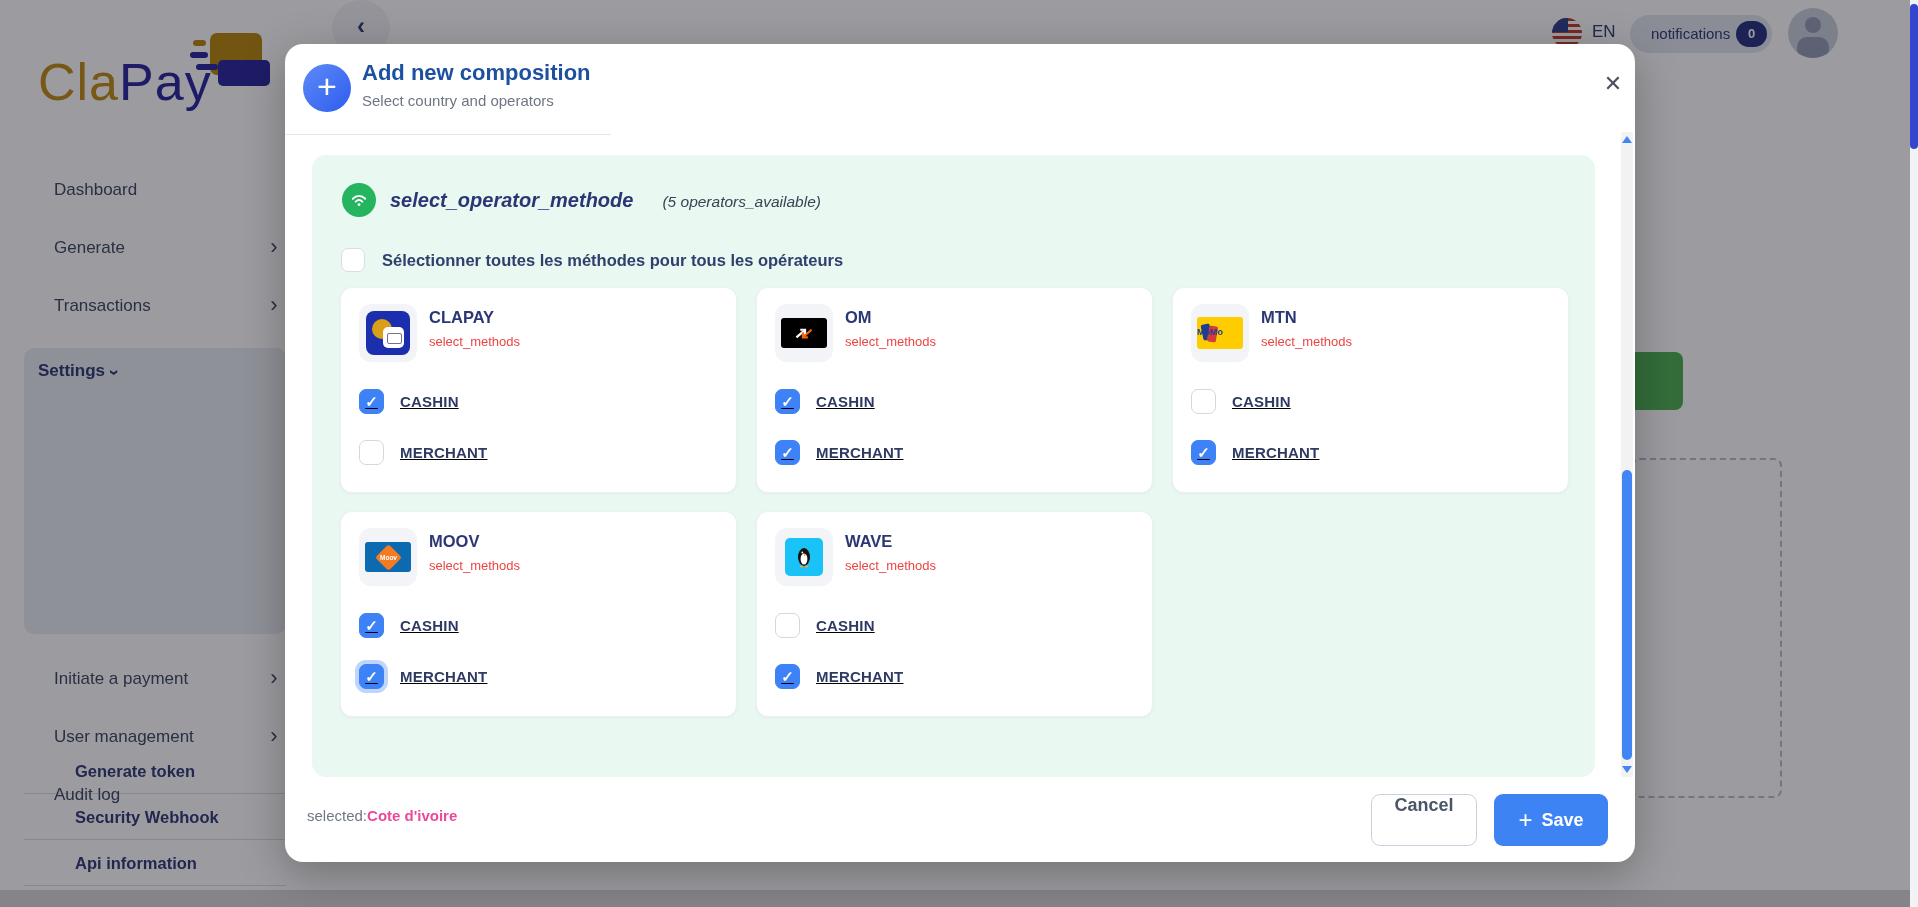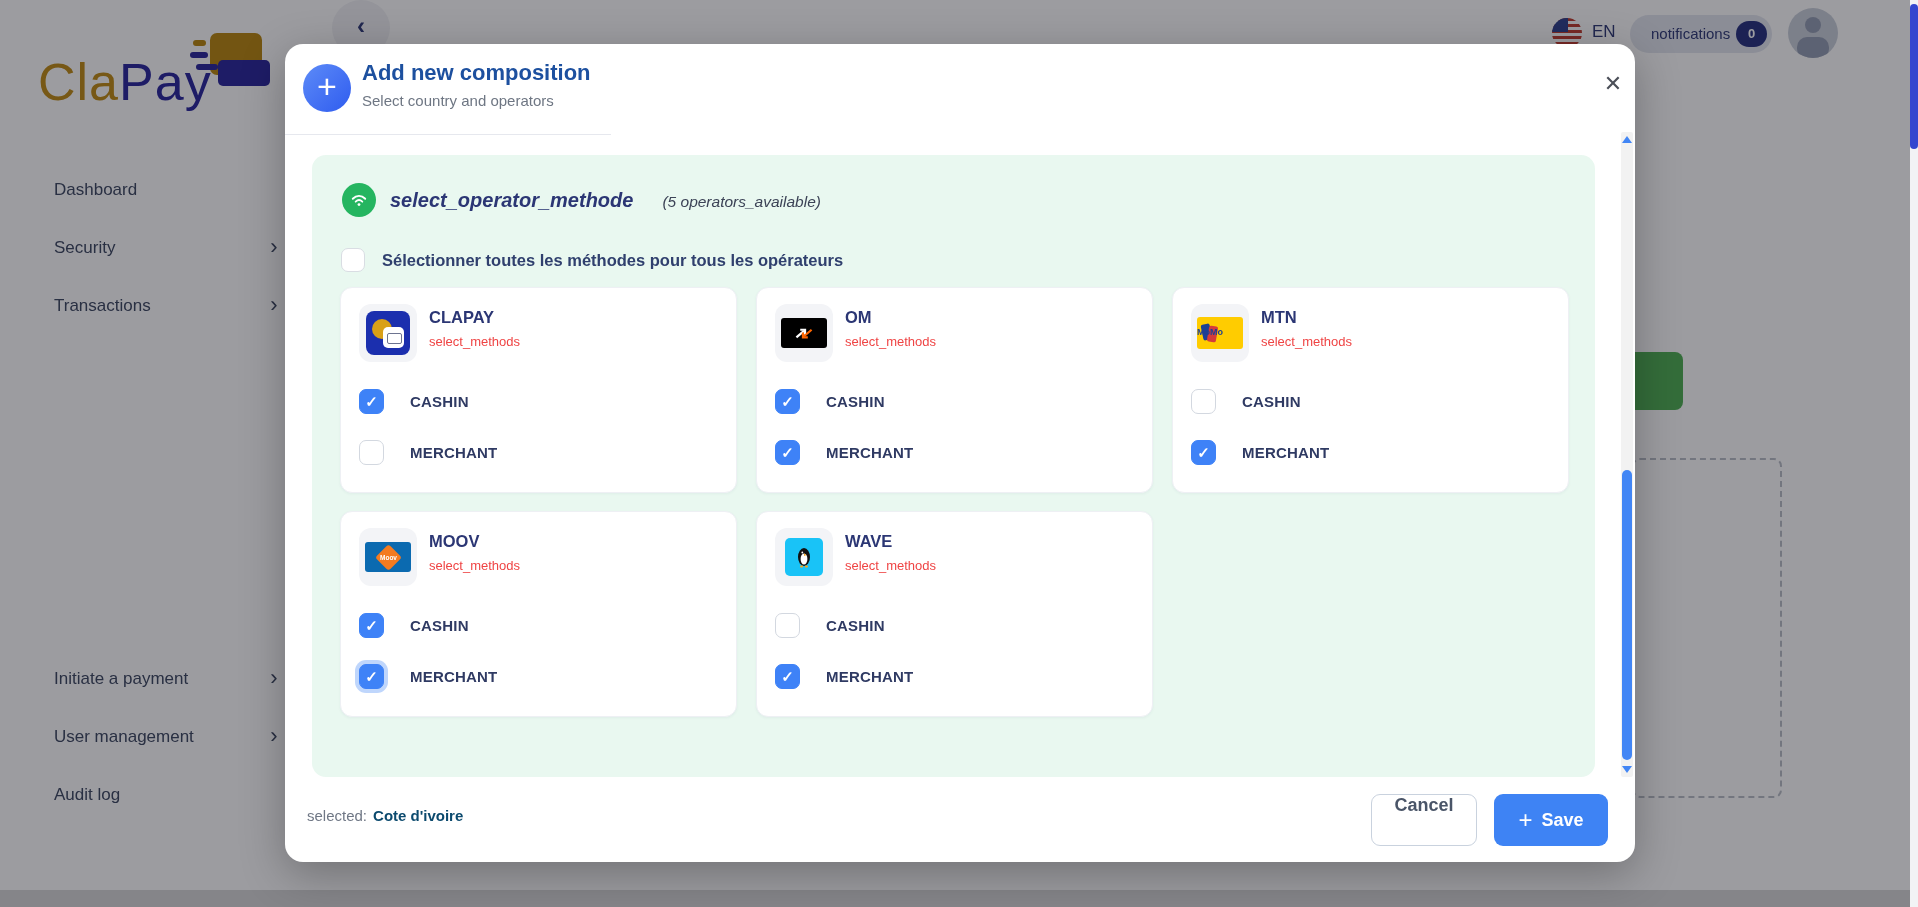--- a/index.html
+++ b/index.html
@@ -85,21 +85,21 @@
   .select-all .lbl{font-size:16.5px;font-weight:600;color:#30406e;}
 
   .cards{position:absolute;left:28px;top:132px;width:1230px;display:grid;
     grid-template-columns:repeat(3,397px);grid-auto-rows:206px;column-gap:19px;row-gap:18px;}
   .card{position:relative;background:#fff;border:1px solid #eef0f4;border-radius:12px;
     box-shadow:0 1px 3px rgba(40,60,90,.05);box-sizing:border-box;}
   .logo-wrap{position:absolute;left:18px;top:16px;width:58px;height:58px;border-radius:12px;background:#f3f4f7;
     display:flex;align-items:center;justify-content:center;}
   .op-name{position:absolute;left:88px;top:20px;font-size:16.5px;font-weight:bold;color:#2b3674;}
   .op-sub{position:absolute;left:88px;top:46px;font-size:13px;color:#ef4444;}
-  .m-row{position:absolute;left:18px;display:flex;align-items:center;gap:26px;}
+  .m-row{position:absolute;left:18px;display:flex;align-items:center;gap:16px;text-decoration:underline;}
   .r-cashin{top:101px;}
   .r-merchant{top:152px;}
   .m-label{font-size:15px;font-weight:bold;color:#2f3a63;letter-spacing:.2px;}
 
   .cb{width:25px;height:25px;border-radius:7px;background:#fff;border:1.5px solid #d3d8e0;box-sizing:border-box;
     display:flex;align-items:center;justify-content:center;cursor:pointer;flex:0 0 auto;}
   .cb.checked{background:#3e82f7;border-color:#3e82f7;}
   .cb.checked::after{content:"✓";color:#fff;font-size:15px;font-weight:bold;}
   .cb.focus-ring{box-shadow:0 0 0 4px rgba(62,130,247,.33);}
   .cb-lg{width:24px;height:24px;border-radius:7px;background:#fff;border:1.5px solid #d9dde3;box-sizing:border-box;}
@@ -121,21 +121,21 @@
   .lg-wave{width:38px;height:38px;background:#19c3f7;border-radius:5px;display:flex;align-items:center;justify-content:center;}
 
   
   .m-track{position:absolute;left:1336px;top:88px;width:12px;height:645px;background:#f2f2f2;border-radius:2px;}
   .m-up{position:absolute;left:1px;top:4px;width:0;height:0;border-left:5px solid transparent;border-right:5px solid transparent;border-bottom:7px solid #4286f5;}
   .m-down{position:absolute;left:1px;bottom:4px;width:0;height:0;border-left:5px solid transparent;border-right:5px solid transparent;border-top:7px solid #4286f5;}
   .m-thumb{position:absolute;left:1px;top:338px;width:10px;height:290px;background:#4286f5;border-radius:5px;cursor:pointer;}
 
   
   .sel-line{position:absolute;left:22px;top:763px;font-size:15px;color:#6f7785;}
-  .sel-value{color:#0c4a6e;font-weight:bold;margin-left:6px;cursor:pointer;}
+  .sel-value{color:#ec4899;font-weight:bold;margin-left:0;cursor:pointer;}
   .btn-cancel{position:absolute;left:1086px;top:750px;width:106px;height:52px;border:1.5px solid #c9d2de;border-radius:9px;
     background:#fff;color:#4a5568;font-size:18px;font-weight:bold;display:flex;justify-content:center;
     box-sizing:border-box;cursor:pointer;}
   .btn-save{position:absolute;left:1209px;top:750px;width:114px;height:52px;border-radius:9px;background:#3e83f4;
     color:#fff;font-size:18px;font-weight:bold;display:flex;align-items:center;justify-content:center;gap:9px;cursor:pointer;}
   .save-plus::after{content:"+";font-size:24px;font-weight:300;}
 
   
   .pg-scroll{position:absolute;left:1910px;top:0;width:8px;height:907px;background:#f2f3f5;z-index:30;}
   .pg-thumb{position:absolute;left:0px;top:4px;width:8px;height:145px;background:#3446cf;border-radius:4px;cursor:pointer;}
@@ -153,25 +153,35 @@
       </div>
       <div class="logo-icon">
         <div class="li-d1"></div>
         <div class="li-d2"></div>
         <div class="li-gold"></div>
         <div class="li-navy"></div>
         <div class="li-d3"></div>
       </div>
 
       <div class="nav-item" style="top:176px;"><span>Dashboard</span></div>
-      <div class="nav-item" style="top:234px;"><span>Security</span></div>
+      <div class="nav-item" style="top:234px;"><span>Generate</span></div>
       <div class="chev" style="top:234px;"></div>
       <div class="nav-item" style="top:292px;"><span>Transactions</span></div>
       <div class="chev" style="top:292px;"></div>
 
+      <div class="settings-box">
+        <div class="settings-head">
+          <span>Settings</span><span class="chev-down"></span>
+        </div>
+        <div class="sub-item bline" style="top:400px;"><span>Generate token</span></div>
+        <div class="sub-item bline" style="top:446px;"><span>Security Webhook</span></div>
+        <div class="sub-item bline" style="top:492px;"><span>Api information</span></div>
+        <div class="sub-item bline" style="top:538px;"><span>Operator available</span></div>
+
+      </div>
 
       <div class="nav-item" style="top:665px;"><span>Initiate a payment</span></div>
       <div class="chev" style="top:665px;"></div>
       <div class="nav-item" style="top:723px;"><span>User management</span></div>
       <div class="chev" style="top:723px;"></div>
       <div class="nav-item" style="top:781px;"><span>Audit log</span></div>
     </div>
 
     <div class="back-circle"></div>
 

